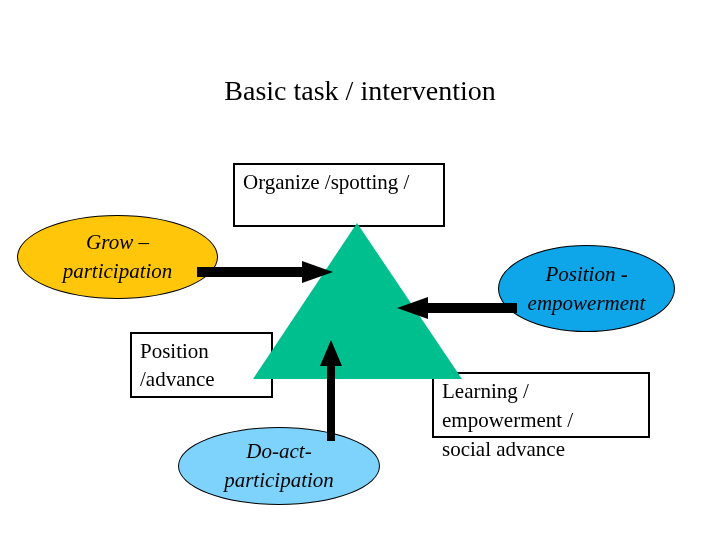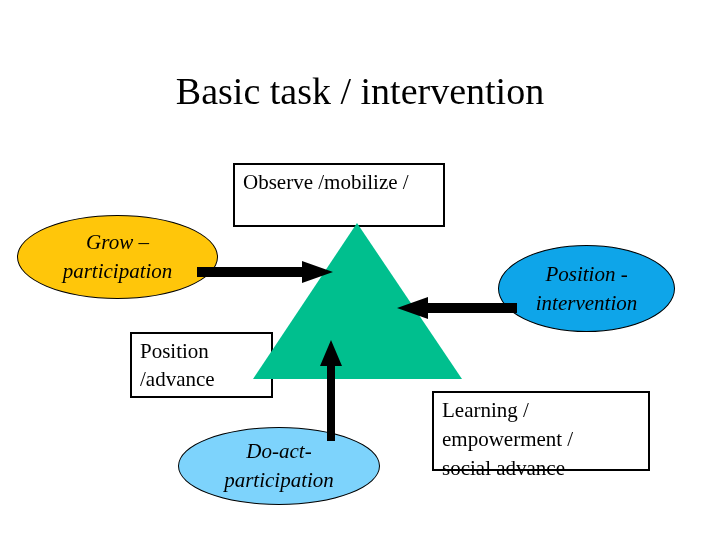--- a/index.html
+++ b/index.html
@@ -7,32 +7,32 @@
     width: 720px; height: 540px; overflow: hidden;
     font-family: "Liberation Serif", "DejaVu Serif", serif;
   }
   .slide {
     position: relative; width: 720px; height: 540px;
     background: #ffffff; color: #000000;
   }
   .title {
     position: absolute; left: 0; top: 68px; width: 720px;
     margin: 0; text-align: center;
-    font-size: 38px; font-weight: normal; line-height: 46px;
+    font-size: 28px; font-weight: normal; line-height: 46px;
     color: #000000;
   }
   .textbox {
     position: absolute; box-sizing: border-box;
     background: #ffffff; border: 2px solid #000000;
     font-size: 21px; line-height: 28px; color: #000000;
     padding: 3px 8px; z-index: 1;
   }
   .box-observe  { left: 233px; top: 163px; width: 212px; height: 64px; }
   .box-organize { left: 130px; top: 332px; width: 143px; height: 66px; }
-  .box-learning { left: 432px; top: 391px; width: 218px; height: 80px; line-height: 29px; }
+  .box-learning { left: 432px; top: 372px; width: 218px; height: 66px; line-height: 29px; }
   .ellipse {
     position: absolute; box-sizing: border-box;
     border: 1.5px solid #000000; border-radius: 50%;
     display: flex; flex-direction: column; align-items: center; justify-content: center;
     text-align: center; font-size: 21px; line-height: 29px; color: #000000;
     z-index: 1;
     font-style: italic;
   }
   .el-grow     { left: 17px;  top: 215px; width: 201px; height: 84px; }
   .el-position { left: 498px; top: 245px; width: 177px; height: 87px; }
@@ -45,31 +45,31 @@
   .layer-arrows   { z-index: 3; }
 </style>
 </head>
 <body>
 
 <div class="slide" style="background-color: rgb(255, 255, 255);">
 
   <h1 class="title">Basic task / intervention</h1>
 
   <div class="textbox box-observe">
-    <div>Observe /mobilize /</div>
+    <div>Organize /spotting /</div>
   </div>
 
   <div class="ellipse el-grow" style="background-color: rgb(255, 198, 10);">
     <div>Grow –</div>
     <div>participation</div>
   </div>
 
   <div class="ellipse el-position" style="background-color: #0ea5e9;">
     <div>Position -</div>
-    <div>intervention</div>
+    <div>empowerment</div>
   </div>
 
   <div class="textbox box-organize">
     <div>Position</div>
     <div>/advance</div>
   </div>
 
   <div class="ellipse el-doact" style="background-color: #7dd3fc;">
     <div>Do-act-</div>
     <div>participation</div>

